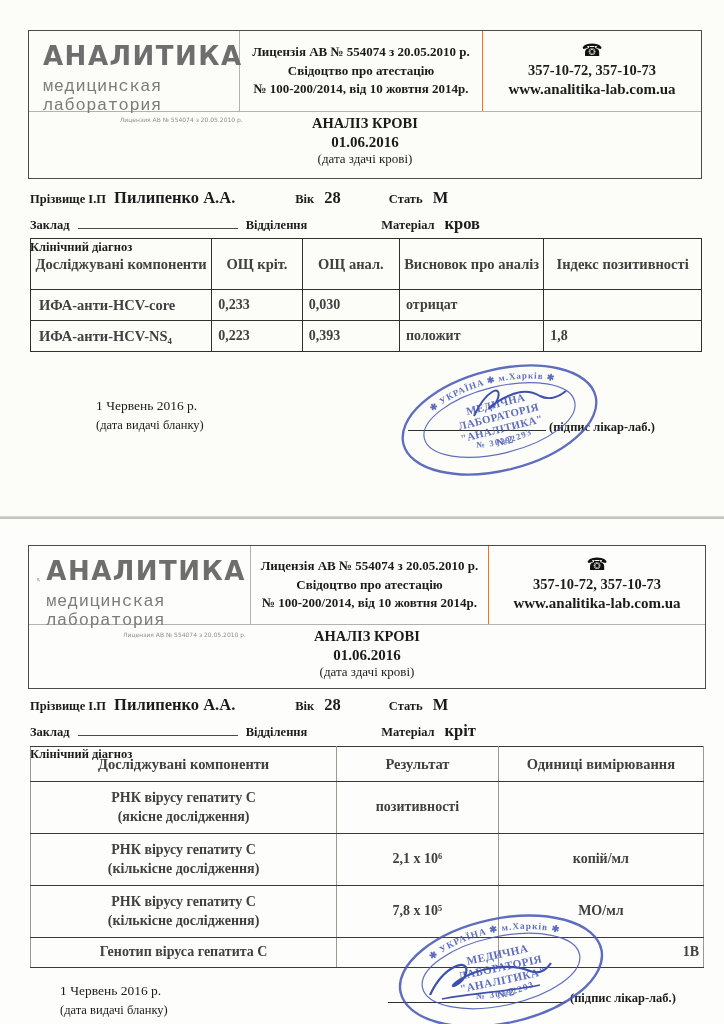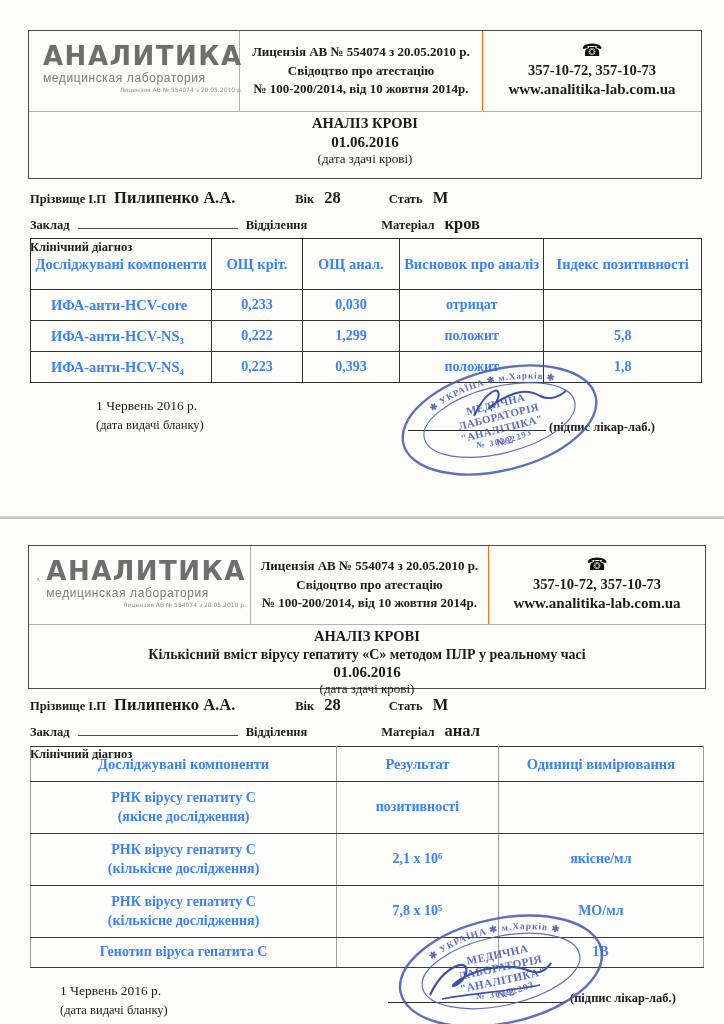--- a/index.html
+++ b/index.html
@@ -20,49 +20,49 @@
   .cell-lic{width:243px;border-right:1px solid #f97316;display:flex;flex-direction:column;
             justify-content:center;text-align:center;font-weight:bold;font-size:13px;line-height:1.45;padding:2px 4px;}
   .cell-phone{flex:1;display:flex;flex-direction:column;justify-content:center;align-items:center;
               text-align:center;line-height:1.3;}
   .phone-icon{font-size:17px;line-height:1;color:#111;}
   .phones{font-weight:bold;font-size:14.5px;margin-top:2px;}
   .website{font-weight:bold;font-size:15px;}
   .logo-text{margin-left:6px;}
   .brand{font-family:"DejaVu Sans","Liberation Sans",sans-serif;font-weight:700;font-size:26px;
          color:#6e6e6e;letter-spacing:1.5px;line-height:1;margin-top:6px;}
-  .brand-sub{font-family:Liberation Sans, sans-serif;font-size:12px;color:#7b7b7b;
-             letter-spacing:0.6px;margin-top:2px;}
+  .brand-sub{font-family:Liberation Mono, monospace;font-size:17px;color:#7b7b7b;
+             letter-spacing:0.6px;margin-top:8px;}
   .brand-lic{font-family:"DejaVu Sans","Liberation Sans",sans-serif;font-size:6px;color:#8e8e8e;
              text-align:right;margin-top:1px;}
   .title-block{text-align:center;padding-top:3px;line-height:1.22;}
   .t1{font-weight:bold;font-size:14.5px;}
   .t2{font-weight:bold;font-size:14px;}
   .t3{font-weight:bold;font-size:15px;}
   .t4{font-size:13px;}
 
   
   .patient{position:absolute;left:30px;width:660px;font-size:12.5px;}
   .p-line{display:flex;align-items:baseline;margin-bottom:6px;}
   .lbl{font-weight:bold;font-size:12.5px;}
   .val-big{font-weight:bold;font-size:16.5px;}
   .blank-line{display:inline-block;width:160px;border-bottom:1.2px solid #4a4a46;height:12px;}
 
   
   table.res{position:absolute;border-collapse:collapse;table-layout:fixed;
-            font-weight:bold;font-size:14px;color:#3b82f6;}
+            font-weight:bold;font-size:14px;color:#404040;}
   table.res1 th,table.res1 td{border:1.6px solid #30302d;}
   table.res1 th{font-size:14.5px;height:46px;padding:2px 4px;}
-  table.res1 td{height:26px;padding:2px 6px;text-align:center;}
-  table.res1 td.c-name{text-align:left;padding-left:20px;font-size:14.5px;}
+  table.res1 td{height:26px;padding:2px 6px;text-align:left;}
+  table.res1 td.c-name{text-align:left;padding-left:8px;font-size:14.5px;}
   table.res2 th,table.res2 td{border-top:1.5px solid #3a3a36;border-bottom:1.5px solid #3a3a36;
             border-left:1px solid #9a9a93;border-right:1px solid #9a9a93;}
   table.res2 th{height:32px;font-size:14.5px;padding:1px 4px;}
   table.res2 td{text-align:center;padding:3px 4px;line-height:1.35;}
-  table.res2 td.u-left{text-align:center;padding-left:3px;}
+  table.res2 td.u-left{text-align:right;padding-left:3px;}
   .note{font-weight:bold;}
 
   
   .f-date{position:absolute;font-size:13.5px;line-height:1.5;}
   .f-date .d2{font-size:12.5px;}
   .sign-line{position:absolute;border-bottom:1.3px solid #2f2f2c;height:1px;}
   .sign-lbl{position:absolute;font-weight:bold;font-size:12.5px;}
 
   .stamp{position:absolute;opacity:0.88;}
   .stamp svg{display:block;}
@@ -160,27 +160,20 @@
       </thead>
       <tbody>
         <tr>
           <td class="c-name">ИФА-анти-HCV-core</td>
           <td>0,233</td>
           <td>0,030</td>
           <td>отрицат</td>
           <td></td>
         </tr>
         <tr>
-          <td class="c-name">ИФА-анти-HCV-NS₃</td>
-          <td>0,222</td>
-          <td>1,299</td>
-          <td>положит</td>
-          <td>5,8</td>
-        </tr>
-        <tr>
           <td class="c-name">ИФА-анти-HCV-NS₄</td>
           <td>0,223</td>
           <td>0,393</td>
           <td>положит</td>
           <td>1,8</td>
         </tr>
       </tbody>
     </table>
 
     <div class="f-date" style="left:96px;top:396px;">
@@ -255,41 +248,40 @@
           <span>№ 100-200/2014, від 10 жовтня 2014р.</span>
         </div>
         <div class="hdr-cell cell-phone">
           <span class="phone-icon">☎</span>
           <span class="phones">357-10-72, 357-10-73</span>
           <span class="website">www.analitika-lab.com.ua</span>
         </div>
       </div>
       <div class="title-block">
         <div class="t1">АНАЛІЗ КРОВІ</div>
-        <div class="t2">Кількісний вміст вірусу гепатиту «С» методом ПЛР у реальному часі</div>
         <div class="t3">01.06.2016</div>
         <div class="t4">(дата здачі крові)</div>
       </div>
     </div>
 
     <div class="patient" style="top:176px;">
       <div class="p-line">
         <span class="lbl">Прізвище І.П</span>
         <span class="val-big" style="margin-left:8px;">Пилипенко А.А.</span>
         <span class="lbl" style="margin-left:60px;">Вік</span>
         <span class="val-big" style="margin-left:10px;">28</span>
         <span class="lbl" style="margin-left:48px;">Стать</span>
         <span class="val-big" style="margin-left:10px;">М</span>
       </div>
       <div class="p-line">
         <span class="lbl">Заклад</span>
         <span class="blank-line" style="margin-left:8px;"></span>
         <span class="lbl" style="margin-left:8px;">Відділення</span>
         <span class="lbl" style="margin-left:74px;">Матеріал</span>
-        <span class="val-big" style="margin-left:10px;">анал</span>
+        <span class="val-big" style="margin-left:10px;">кріт</span>
       </div>
       <div class="p-line">
         <span class="lbl">Клінічний діагноз</span>
       </div>
     </div>
 
     <table class="res res2" style="left:30px;top:227px;width:674px;">
       <colgroup>
         <col style="width:45.5%">
           <col style="width:24%">
@@ -310,21 +302,21 @@
           </td>
           <td>позитивності</td>
           <td></td>
         </tr>
         <tr style="height:52px;">
           <td>
             <div>РНК вірусу гепатиту С</div>
             <div class="note">(кількісне дослідження)</div>
           </td>
           <td>2,1 x 10⁶</td>
-          <td>якісне/мл</td>
+          <td>копій/мл</td>
         </tr>
         <tr style="height:52px;">
           <td>
             <div>РНК вірусу гепатиту С</div>
             <div class="note">(кількісне дослідження)</div>
           </td>
           <td>7,8 x 10⁵</td>
           <td>МО/мл</td>
         </tr>
         <tr style="height:30px;">

